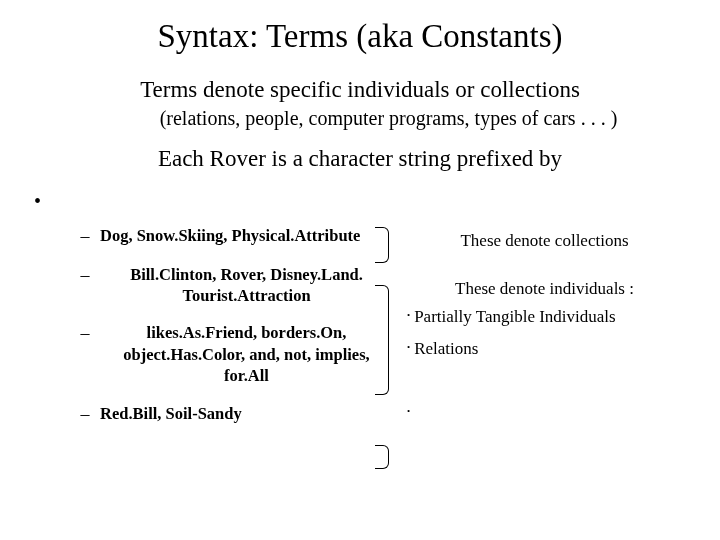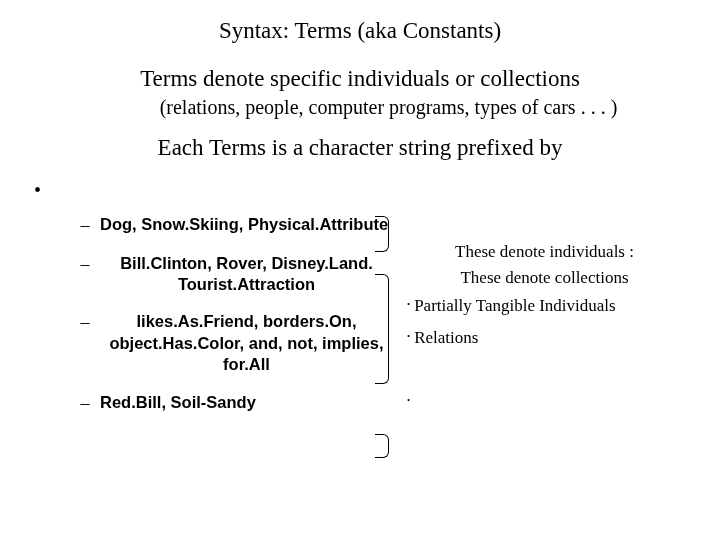--- a/index.html
+++ b/index.html
@@ -6,21 +6,21 @@
     body {
       width: 720px;
       height: 540px;
       background: #fff;
       font-family: "Times New Roman", serif;
       color: #000;
       padding: 18px 28px;
     }
     .title {
       text-align: center;
-      font-size: 23px;
+      font-size: 33px;
       font-weight: normal;
       margin-bottom: 22px;
     }
     .para {
       font-size: 23px;
       margin-bottom: 4px;
     }
     .sub {
       font-size: 20px;
       margin-left: 57px;
@@ -46,21 +46,21 @@
     .left {
       width: 365px;
       padding-left: 52px;
     }
     .item {
       display: flex;
       margin-bottom: 16px;
     }
     .dash { font-size: 18px; margin-right: 10px; line-height: 1.25; flex: 0 0 10px; }
     .mono {
-      font-family: Liberation Sans, sans-serif;
+      font-family: Liberation Serif, serif;
       font-weight: bold;
       font-size: 16.5px;
       line-height: 1.3;
     }
     .right {
       flex: 1;
       padding-left: 4px;
       font-size: 17px;
       position: relative;
     }
@@ -82,21 +82,21 @@
     .rdot { font-size: 9px; margin-right: 4px; line-height: 1.9; }
   </style>
 </head>
 <body>
 
 <div class="title">Syntax: Terms (aka Constants)</div>
 
 <div class="para">Terms denote specific individuals or collections</div>
 <div class="sub">(relations, people, computer programs, types of cars . . . )</div>
 
-<div class="para2">Each Terms is a character string prefixed by</div>
+<div class="para2">Each Rover is a character string prefixed by</div>
 
 <div class="bullet-row">
   <span class="bullet-dot">•</span>
 </div>
 
 <div class="cols">
   <div class="left">
     <div class="item">
       <span class="dash">–</span>
       <span class="mono">Dog, Snow.Skiing, Physical.Attribute</span>
@@ -113,22 +113,22 @@
       <span class="dash">–</span>
       <span class="mono">Red.Bill, Soil-Sandy</span>
     </div>
   </div>
 
   <div class="right">
     <div class="brace b1"></div>
     <div class="brace b2"></div>
     <div class="brace b3"></div>
     <div class="rbox">
+      <div class="rline" style="margin-top:6px">These denote collections</div>
       <div class="rline mt">These denote individuals :</div>
-      <div class="rline" style="margin-top:6px">These denote collections</div>
       <div class="ri">
         <span class="rdot">•</span>
         <span>Partially Tangible Individuals</span>
       </div>
       <div class="ri" style="margin-top:12px">
         <span class="rdot">•</span>
         <span>Relations</span>
       </div>
       <div class="ri" style="margin-top:44px">
         <span class="rdot">•</span>

